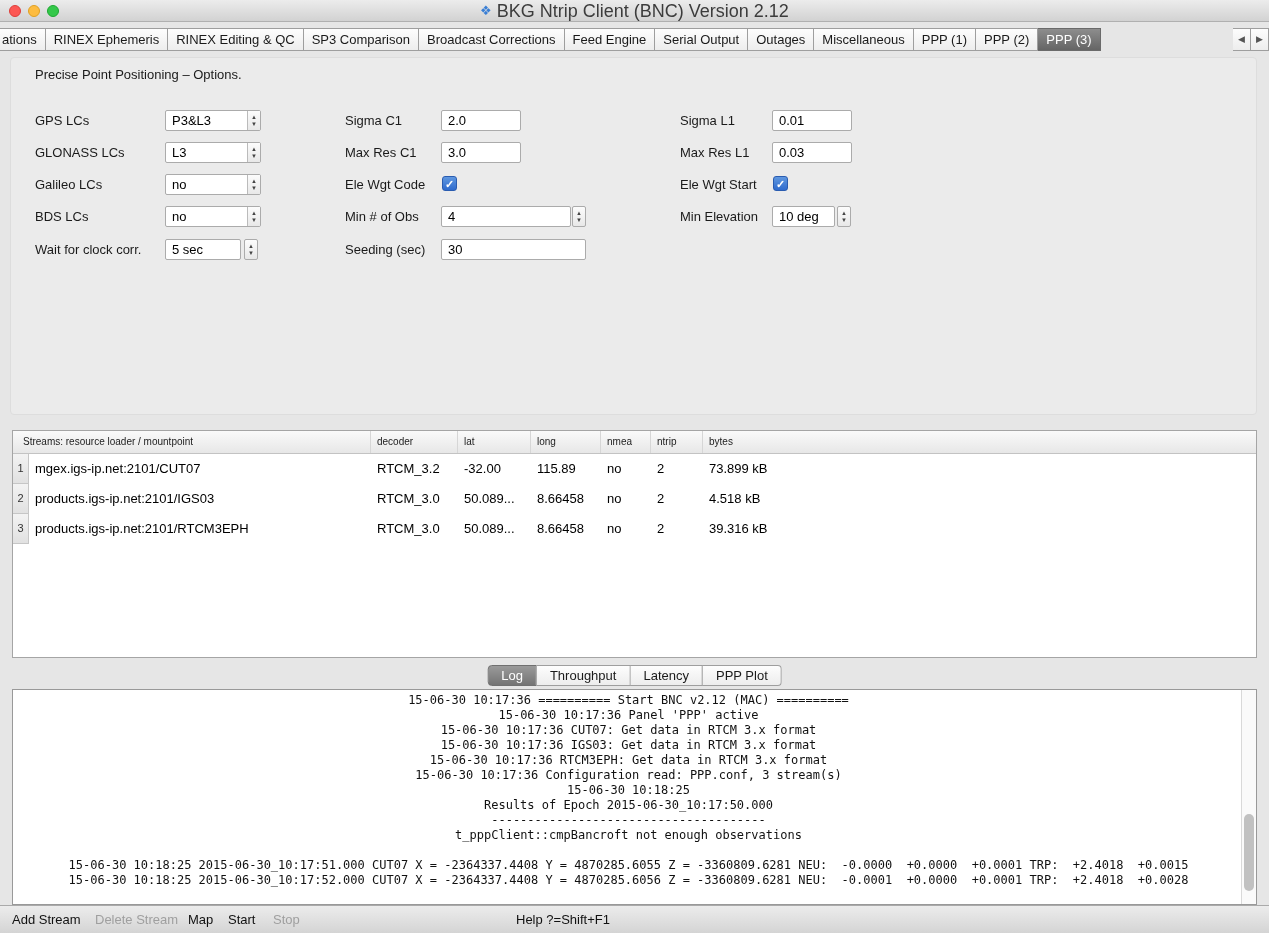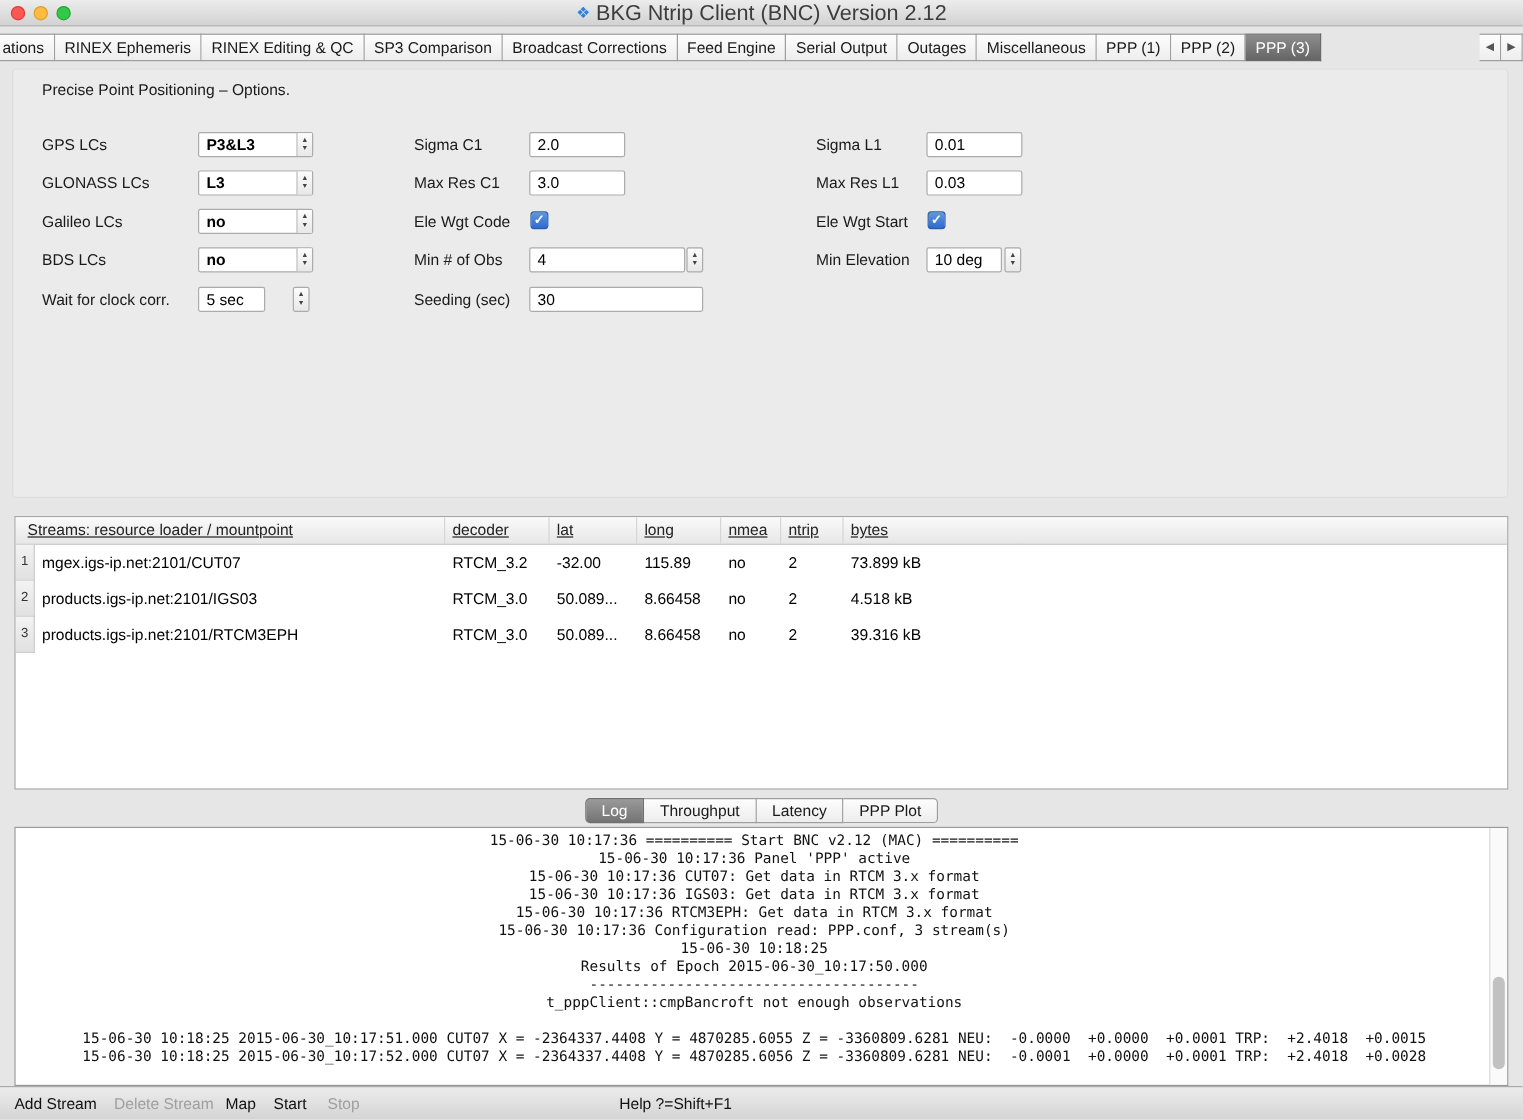--- a/index.html
+++ b/index.html
@@ -57,21 +57,21 @@
   }
   .heading { position:absolute; left:35px; top:67px; font-size:13px; color:#1a1a1a; }
 
   .flabel { position:absolute; font-size:13px; color:#1a1a1a; line-height:21px; }
   .field, .combo {
     position:absolute; height:21px; background:#fff;
     border:1px solid #ababab; border-radius:2px;
     font-size:13px; line-height:19px; padding-left:6px; color:#000;
   }
   .combo { display:flex; align-items:center; }
-  .combo .cval { flex:1;font-weight:bold; }
+  .combo .cval { flex:1; }
   .combo .carrows, .stepper {
     display:flex; flex-direction:column; justify-content:center;
     width:13px; height:19px; font-size:6px; color:#444; text-align:center;
     line-height:7px; background:linear-gradient(#fcfcfc,#e8e8e8);
     border-left:1px solid #bbb;
   }
   .stepper {
     position:absolute; height:21px; width:14px;
     border:1px solid #ababab; border-radius:2px;
   }
@@ -81,21 +81,21 @@
     border:1px solid #2a5cb0; color:#fff; font-size:11px; font-weight:bold;
     text-align:center; line-height:14px;
   }
 
   
   .streams {
     position:absolute; top:430px; left:12px; width:1245px; height:228px;
     background:#fff; border:1px solid #a5a5a5; overflow:hidden;
   }
   .thead { display:flex; height:23px; background:linear-gradient(#fafafa,#e7e7e7);
-    border-bottom:1px solid #c3c3c3; font-size:13px; color:#222;text-decoration:underline; }
+    border-bottom:1px solid #c3c3c3; font-size:10px; color:#222; }
   .th { line-height:22px; padding-left:6px; border-right:1px solid #d6d6d6; white-space:nowrap; overflow:hidden; }
   .th.c0 { width:358px; padding-left:10px; }
   .th.c1 { width:87px; }
   .th.c2 { width:73px; }
   .th.c3 { width:70px; }
   .th.c4 { width:50px; }
   .th.c5 { width:52px; }
   .th.c6 { flex:1; border-right:none; }
   .trow { display:flex; height:30px; font-size:13px; color:#000; }
   .gutter {
@@ -223,21 +223,21 @@
   <span class="flabel" style="left:35px; top:206px;">BDS LCs</span>
   <div class="combo" style="left:165px; top:206px; width:96px;">
     <span class="cval">no</span>
     <span class="carrows">
         <span>▲</span>
         <span>▼</span>
       </span>
   </div>
 
   <span class="flabel" style="left:35px; top:239px;">Wait for clock corr.</span>
-  <div class="field" style="left:165px; top:239px; width:56px;">5 sec</div>
+  <div class="field" style="left:165px; top:239px; width:76px;">5 sec</div>
   <div class="stepper" style="left:244px; top:239px;">
       <span>▲</span>
       <span>▼</span>
     </div>
 
   <span class="flabel" style="left:345px; top:110px;">Sigma C1</span>
   <div class="field" style="left:441px; top:110px; width:80px;">2.0</div>
 
   <span class="flabel" style="left:345px; top:142px;">Max Res C1</span>
   <div class="field" style="left:441px; top:142px; width:80px;">3.0</div>

